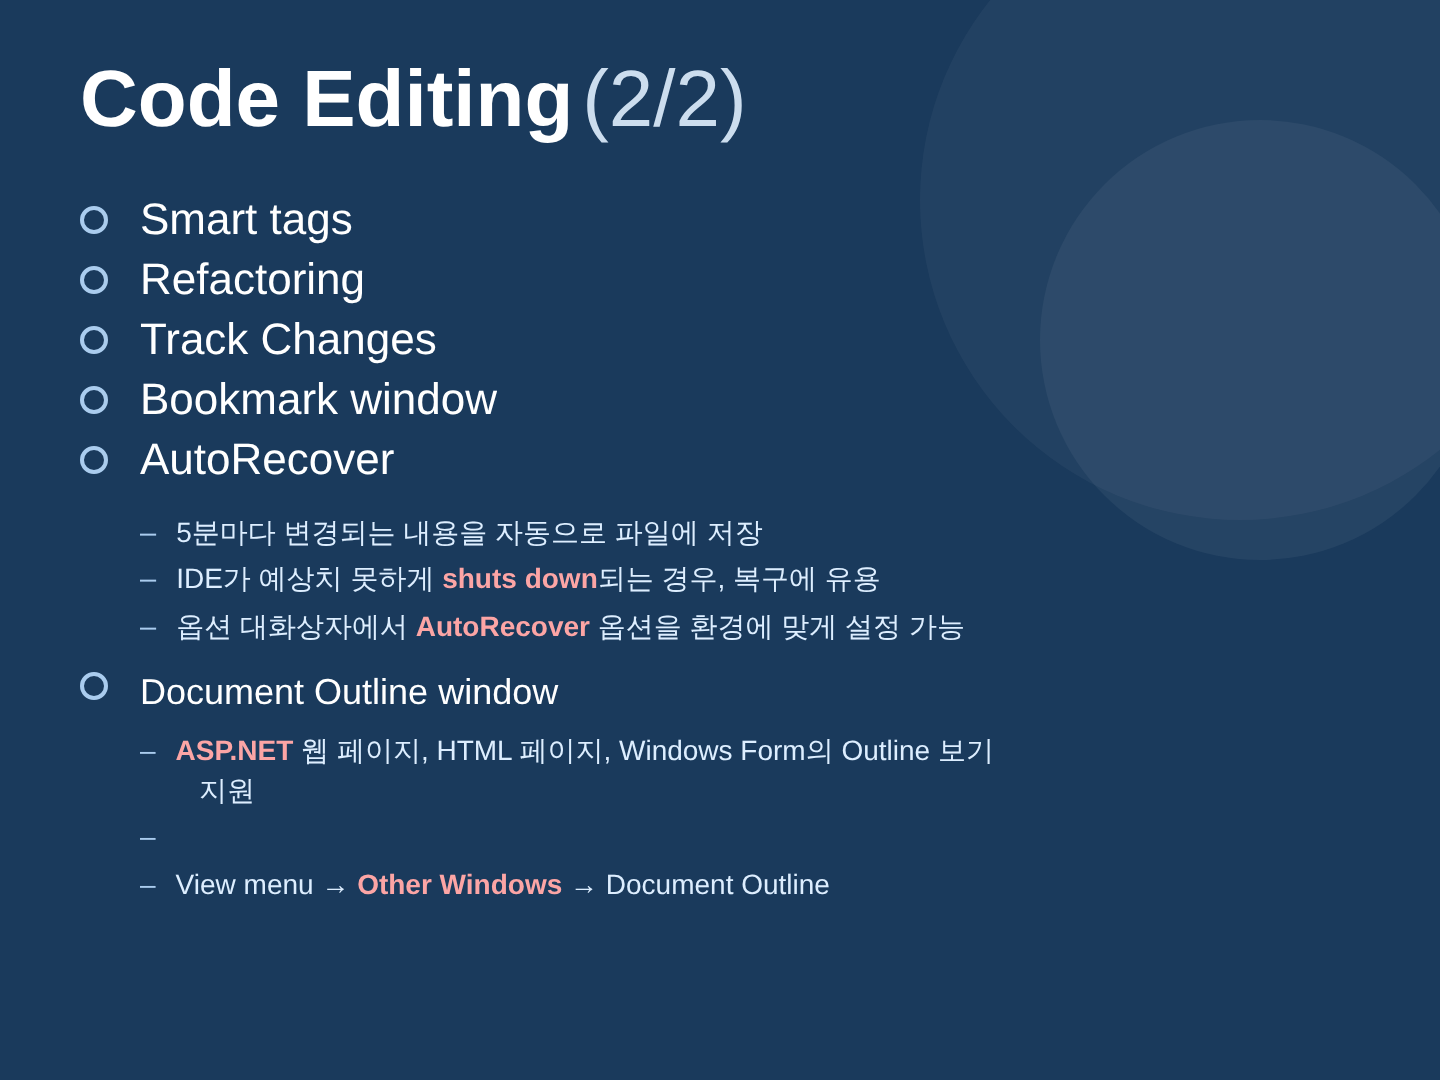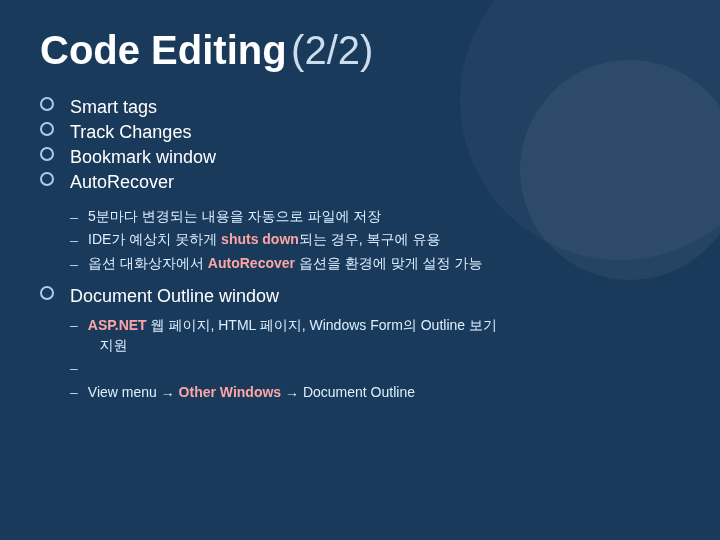--- a/index.html
+++ b/index.html
@@ -73,21 +73,22 @@
     }
 
     
     .bullet-list {
       list-style: none;
       margin-bottom: 14px;
     }
 
     .bullet-list li {
       display: flex;
-      font-size: 18px;
+      align-items: center;
+      font-size: 22px;
       margin-bottom: 4px;
       color: #ffffff;
     }
 
     .bullet-icon {
       display: inline-block;
       width: 14px;
       height: 14px;
       border-radius: 50%;
       border: 2px solid #aaccee;
@@ -163,20 +164,24 @@
     <span class="title-sub"> (2/2)</span>
   </div>
 
   <ul class="bullet-list">
     <li>
       <span class="bullet-icon"></span>
       <span>Smart tags</span>
     </li>
     <li>
       <span class="bullet-icon"></span>
+      <span>Refactoring</span>
+    </li>
+    <li>
+      <span class="bullet-icon"></span>
       <span>Track Changes</span>
     </li>
     <li>
       <span class="bullet-icon"></span>
       <span>Bookmark window</span>
     </li>
     <li>
       <span class="bullet-icon"></span>
       <span>AutoRecover</span>
     </li>

